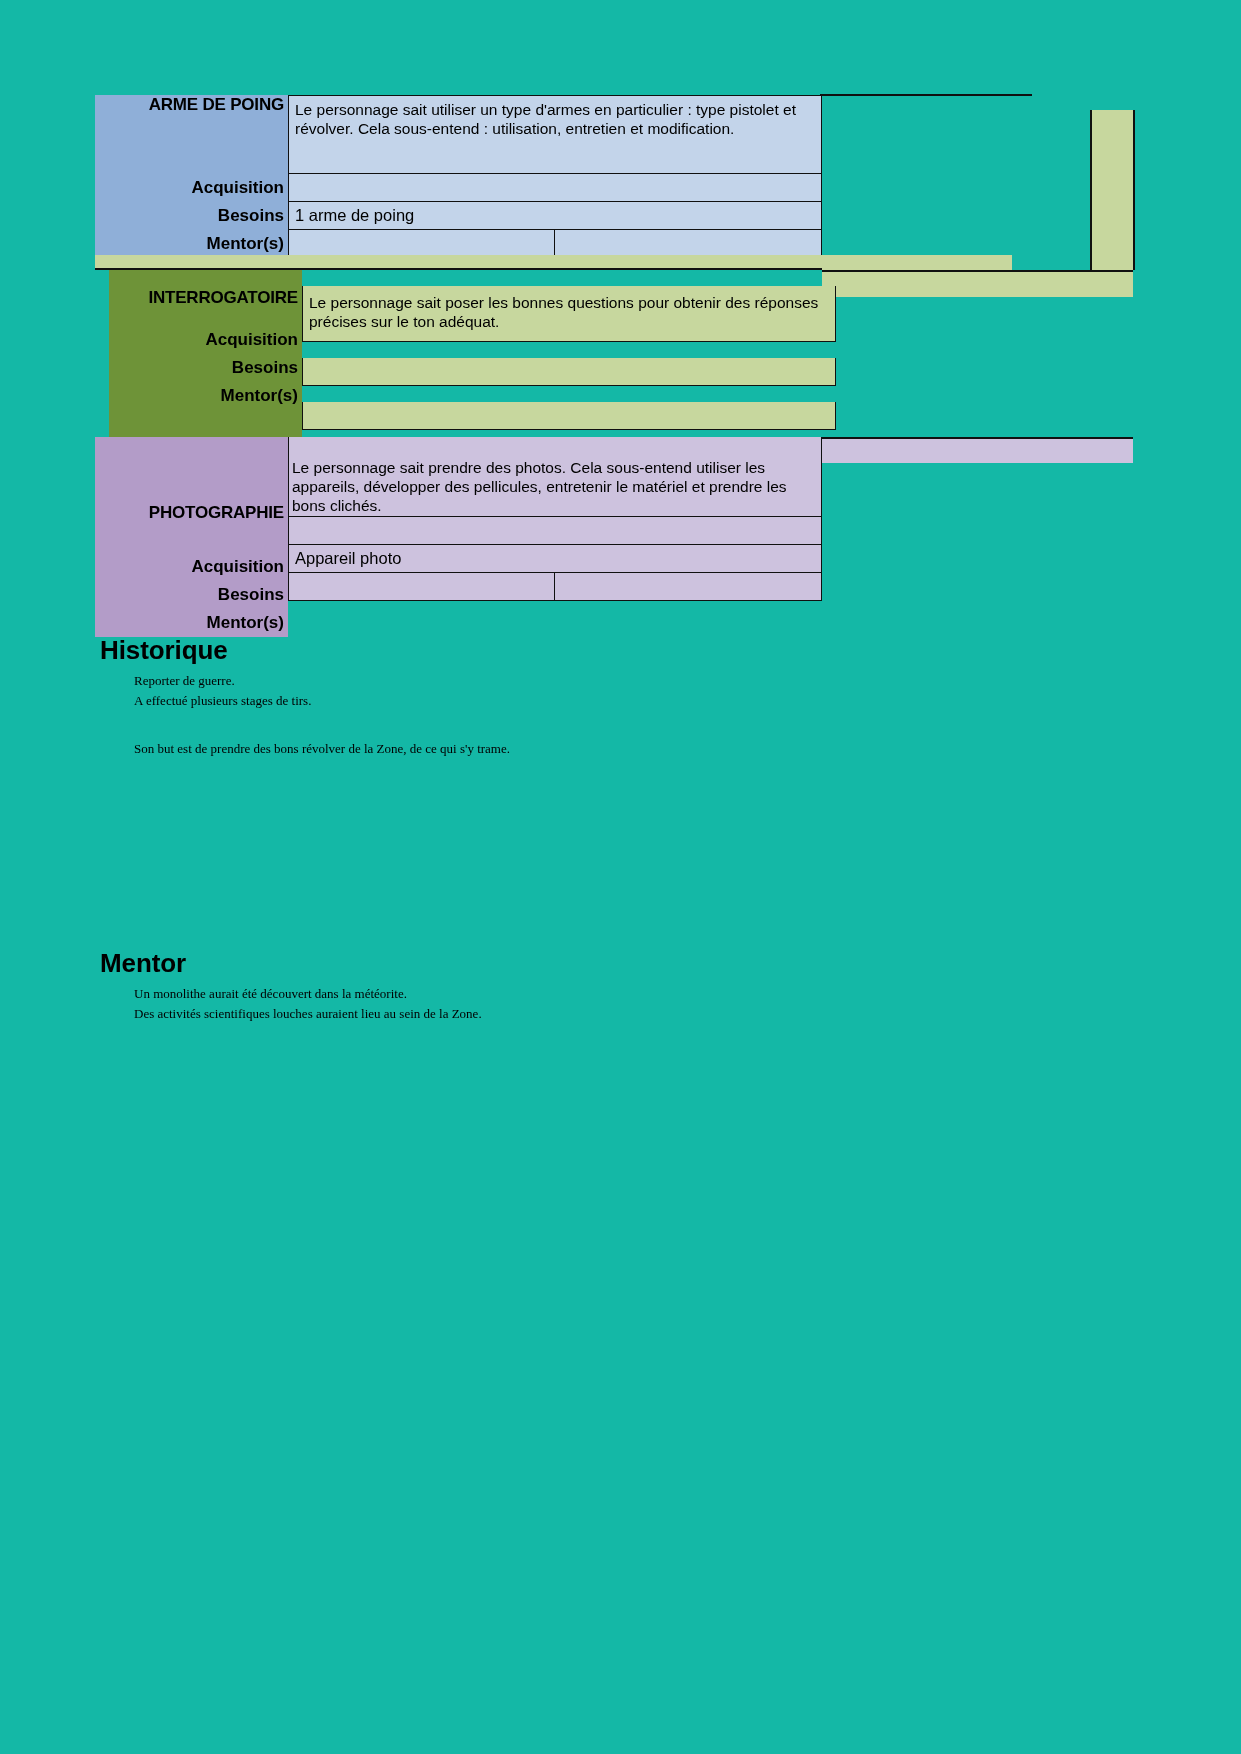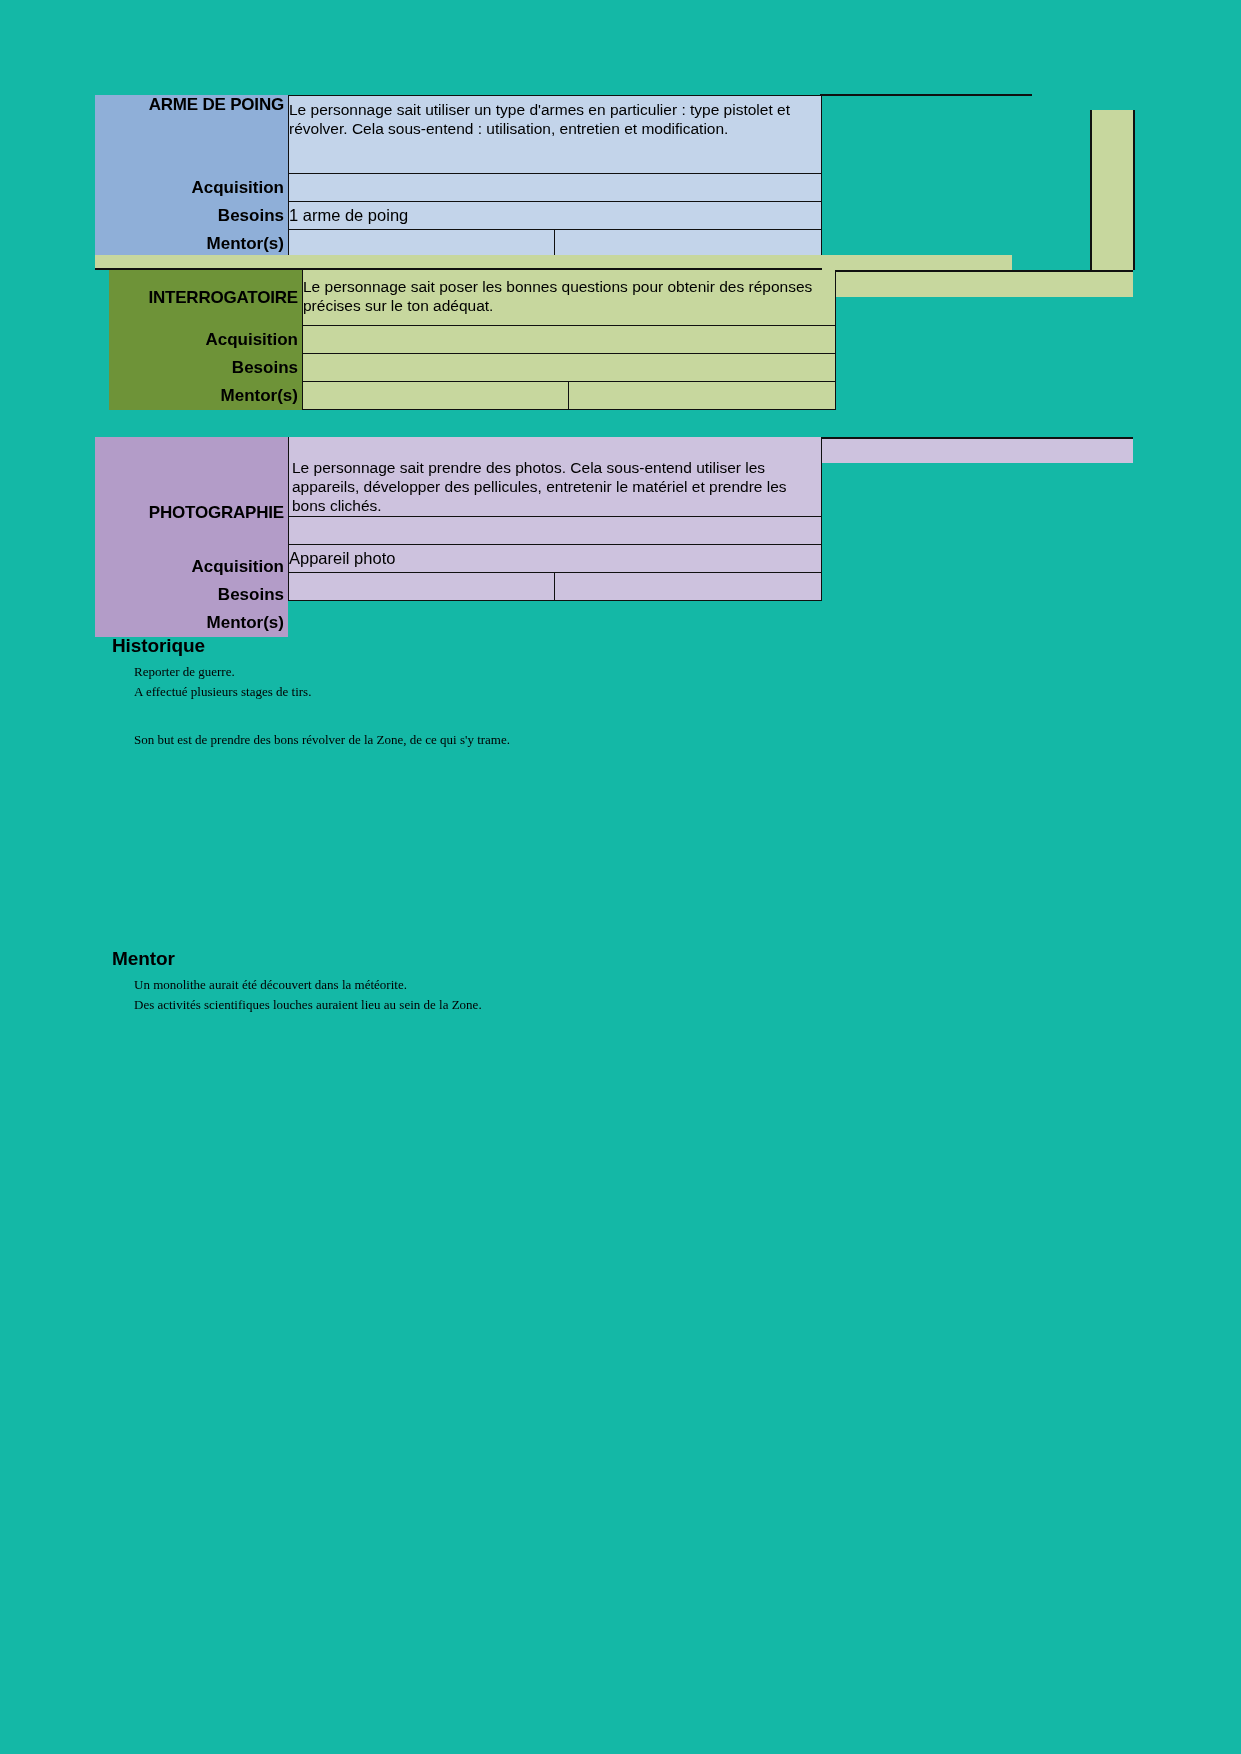--- a/index.html
+++ b/index.html
@@ -65,20 +65,21 @@
     flex-direction: column;
     box-sizing: border-box;
   }
   .cell {
     box-sizing: border-box;
     border: 1.5px solid #101010;
     border-top: none;
     height: 28px;
     display: flex;
     align-items: center;
+    padding-left: 6px;
     font-size: 16.5px;
   }
   .cell.desc {
     border-top: 1.5px solid #101010;
     height: auto;
     min-height: 74px;
     align-items: flex-start;
     padding-top: 5px;
     padding-right: 8px;
     font-size: 15.5px;
@@ -103,41 +104,41 @@
     border-left: none;
   }
 
   
   .blk-blue .skill-label-col { background: #8FAFD8; }
   .blk-blue .cell,
   .blk-blue .mentor-cell { background: #C3D4EA; }
 
   .blk-green .skill-label-col { background: #6E9338; }
   .blk-green .cell,
-  .blk-green .mentor-cell { background: #C7D79E; }
+  .blk-green .mentor-cell { background: #C7D79E; margin-top: 16px; }
 
   .blk-purple .skill-label-col { background: #B39CC8; }
   .blk-purple .cell,
   .blk-purple .mentor-cell { background: #CDC2DE; }
 
   
   .band {
     position: absolute;
     box-sizing: border-box;
   }
 
   
   .section {
     position: absolute;
     left: 96px;
   }
   .section-title {
     font-weight: bold;
-    font-size: 19px;
-    margin: 0 0 5px 16px;
+    font-size: 26px;
+    margin: 0 0 5px 4px;
     letter-spacing: -0.1px;
   }
   .section-body {
     font-size: 13px;
     line-height: 1.52;
     padding-left: 38px;
     font-family: Liberation Serif, serif;
   }
   .section-body p {
     margin: 0;

